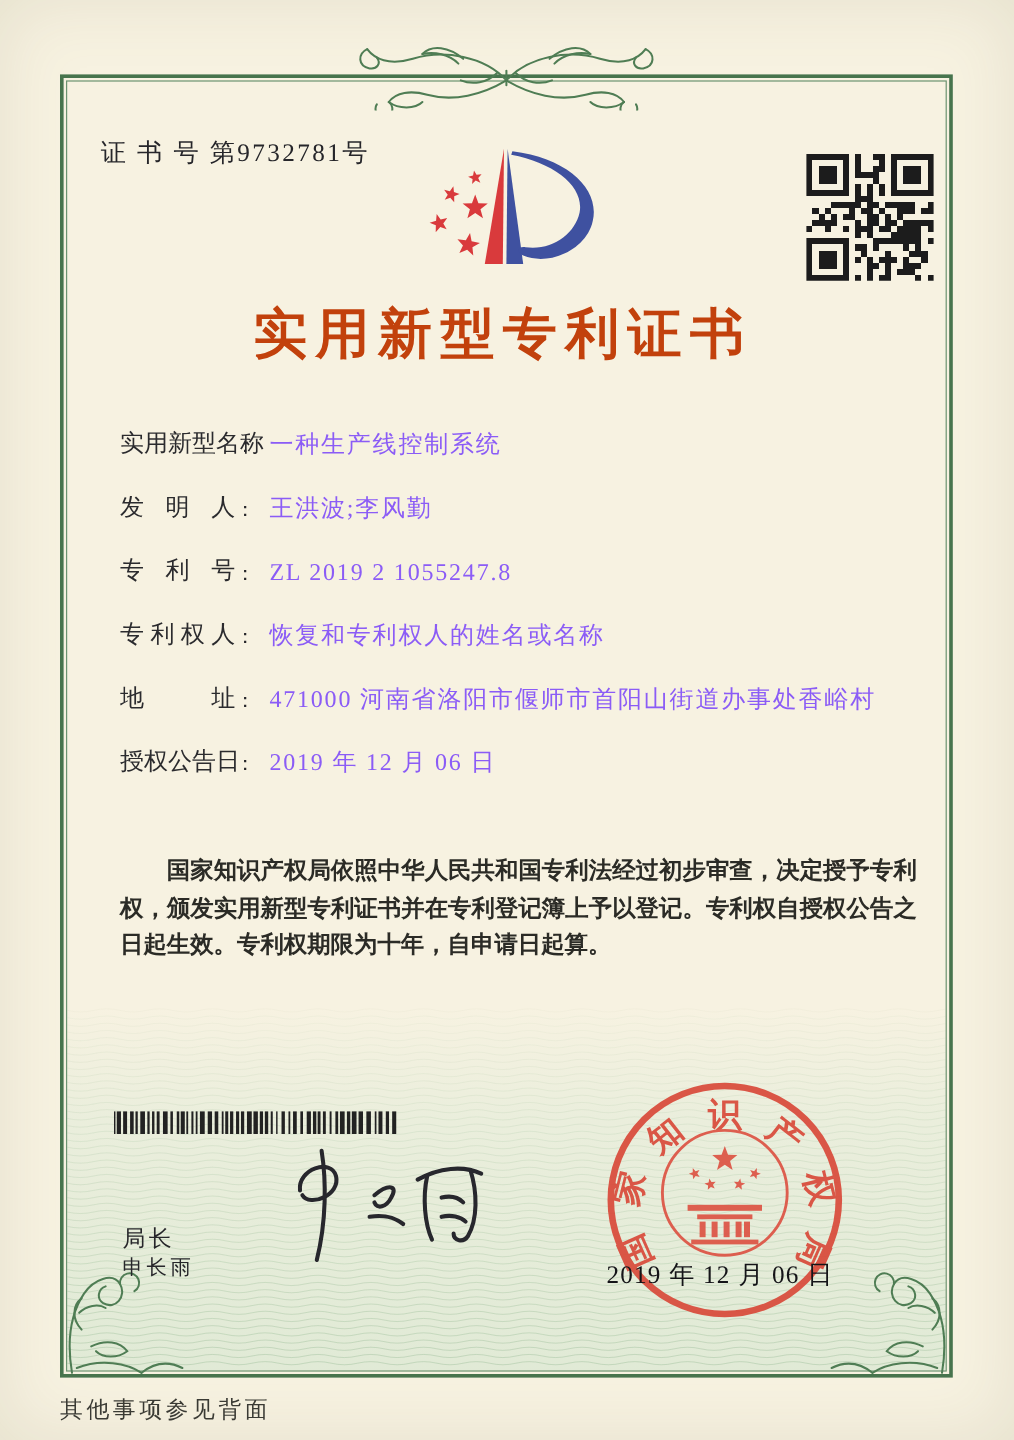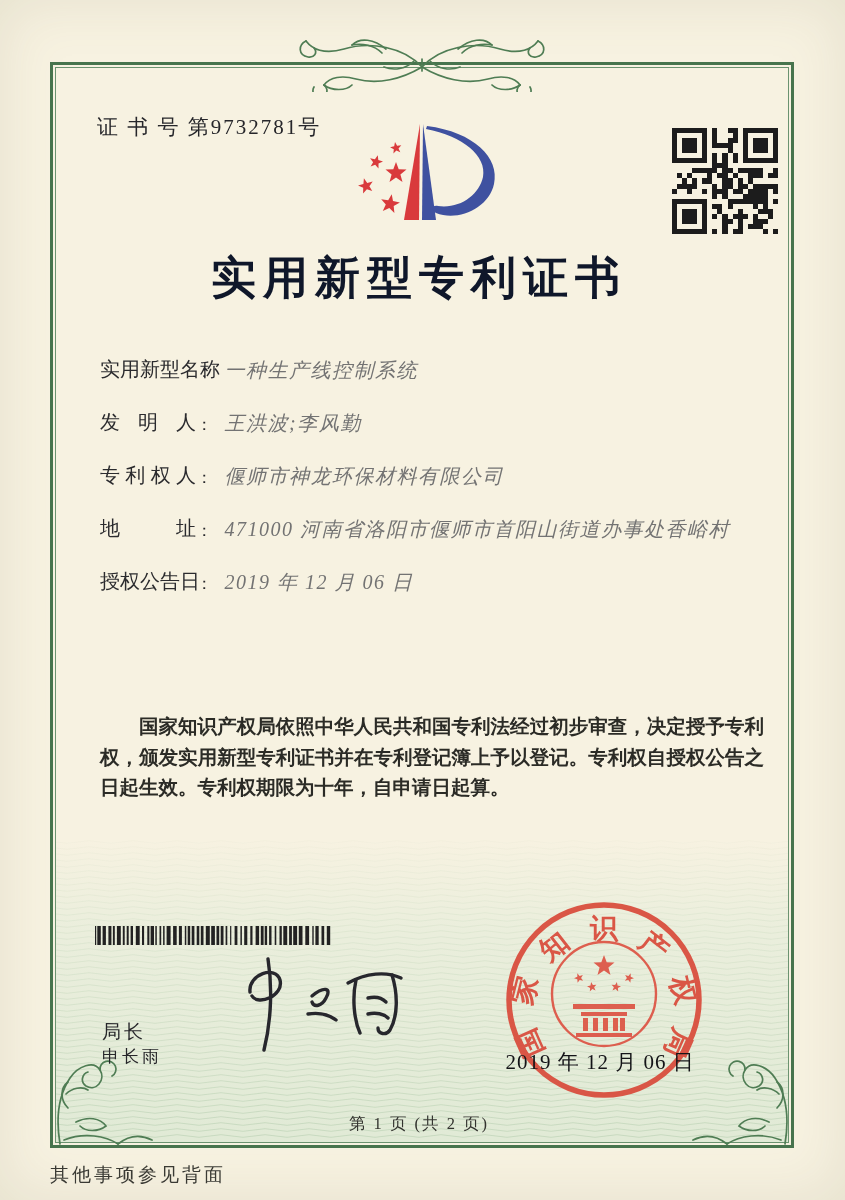--- a/index.html
+++ b/index.html
@@ -9,31 +9,31 @@
         box-shadow:inset 0 0 60px rgba(130,118,84,.14);}
   
   .frame-outer{position:absolute;left:50px;top:62px;width:738px;height:1080px;
         border:3px solid #47744d;z-index:2;pointer-events:none;}
   .frame-inner{position:absolute;left:2px;top:2px;right:2px;bottom:2px;
         border:1px solid #6b9370;}
   
   .wave-zone{position:absolute;left:56px;top:840px;width:732px;height:302px;z-index:1;
         background:linear-gradient(180deg,rgba(226,236,219,0) 0%,rgba(224,235,216,.55) 30%,rgba(219,232,211,.8) 100%);}
   .wave-zone svg{position:absolute;left:0;top:0;}
-  .cert-no{position:absolute;left:97px;top:113px;font-size:21px;letter-spacing:2px;z-index:3;}
+  .cert-no{position:absolute;left:84px;top:113px;font-size:21px;letter-spacing:2px;z-index:3;}
   .logo{position:absolute;left:338px;top:118px;width:190px;height:118px;z-index:3;}
   .qr{position:absolute;left:672px;top:128px;width:106px;height:106px;z-index:3;}
   .title{position:absolute;left:50px;top:248px;width:738px;text-align:center;
-        font-size:45px;font-weight:bold;letter-spacing:7px;color:#0f172a;z-index:3;}
+        font-size:45px;font-weight:bold;letter-spacing:7px;color:#c2410c;z-index:3;}
   .rows{position:absolute;left:100px;top:356px;width:670px;z-index:3;}
   .row{position:relative;height:53px;font-size:20px;white-space:nowrap;}
   .flabel{display:inline-block;width:96px;font-size:20px;text-align:justify;
         text-align-last:justify;vertical-align:1px;color:#2b2b2e;}
   .colon{font-size:16.5px;}
-  .fvalue{margin-left:12px;letter-spacing:1.5px;color:#737373;font-style:italic;}
+  .fvalue{margin-left:12px;letter-spacing:1.5px;color:#8b5cf6;}
   .grant2{position:absolute;left:262px;top:0;}
   .grant2 .flabel{width:88px;}
   .paras{position:absolute;left:100px;top:712px;width:664px;z-index:3;
         font-size:19.5px;line-height:30.5px;text-align:justify;color:#2b2b26;}
   .paras p{margin:0;text-indent:2em;font-weight:bold;}
   .barcode{position:absolute;left:95px;top:926px;z-index:3;}
   .chief{position:absolute;left:102px;top:1019px;font-size:19px;letter-spacing:3px;z-index:3;}
   .chief-name{position:absolute;left:102px;top:1027px;font-size:17px;letter-spacing:3px;z-index:3;margin-top:18px;}
   .signature{position:absolute;left:228px;top:950px;z-index:3;}
   .seal{position:absolute;left:501px;top:897px;width:206px;height:206px;z-index:3;opacity:.92;}
@@ -404,21 +404,24 @@
   <div class="title">实用新型专利证书</div>
 
   <div class="rows">
     <div class="row">
       <span class="flabel">实用新型名称</span><span class="colon">：</span><span class="fvalue">一种生产线控制系统</span>
     </div>
     <div class="row">
       <span class="flabel">发明人</span><span class="colon">：</span><span class="fvalue">王洪波;李风勤</span>
     </div>
     <div class="row">
-      <span class="flabel">专利权人</span><span class="colon">：</span><span class="fvalue">偃师市神龙环保材料有限公司</span>
+      <span class="flabel">专利号</span><span class="colon">：</span><span class="fvalue">ZL 2019 2 1055247.8</span>
+    </div>
+    <div class="row">
+      <span class="flabel">专利权人</span><span class="colon">：</span><span class="fvalue">恢复和专利权人的姓名或名称</span>
     </div>
     <div class="row">
       <span class="flabel">地址</span><span class="colon">：</span><span class="fvalue">471000 河南省洛阳市偃师市首阳山街道办事处香峪村</span>
     </div>
     <div class="row">
       <span class="flabel">授权公告日</span><span class="colon">：</span><span class="fvalue">2019 年 12 月 06 日</span>
     </div>
   </div>
 
   <div class="paras">
@@ -520,17 +523,16 @@
       <rect x="-11" y="18" width="5" height="13"></rect>
       <rect x="-1" y="18" width="5" height="13"></rect>
       <rect x="9" y="18" width="5" height="13"></rect>
       <rect x="16" y="18" width="5" height="13"></rect>
       <rect x="-28" y="33" width="56" height="4"></rect>
     </g>
   </svg>
 
   <div class="seal-date">2019 年 12 月 06 日</div>
 
-  <div class="page-info">第 1 页 (共 2 页)</div>
 
   <div class="back-note">其他事项参见背面</div>
 
 </div>
 
 </body></html>

